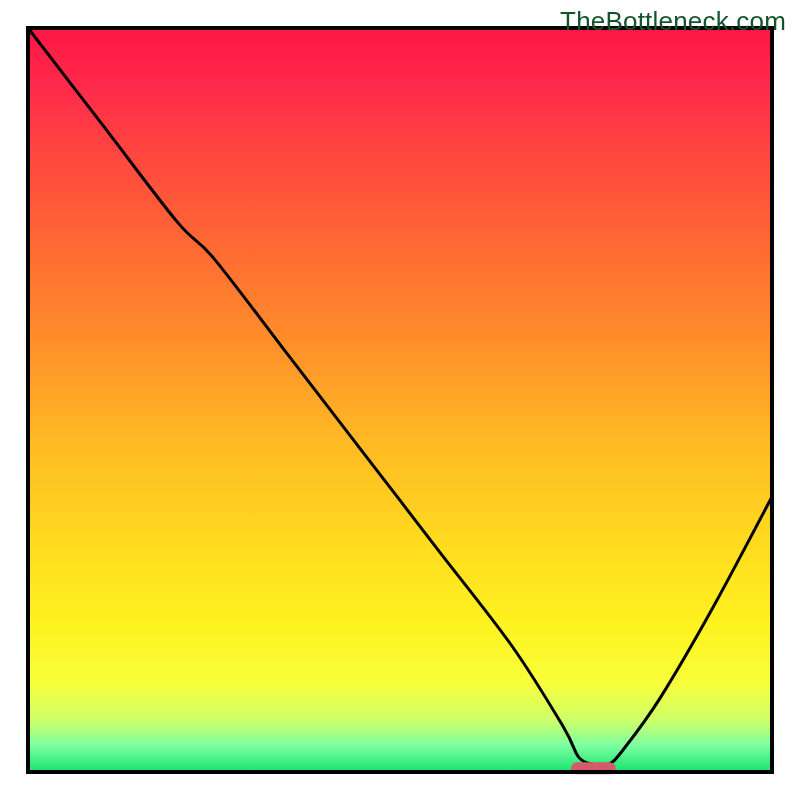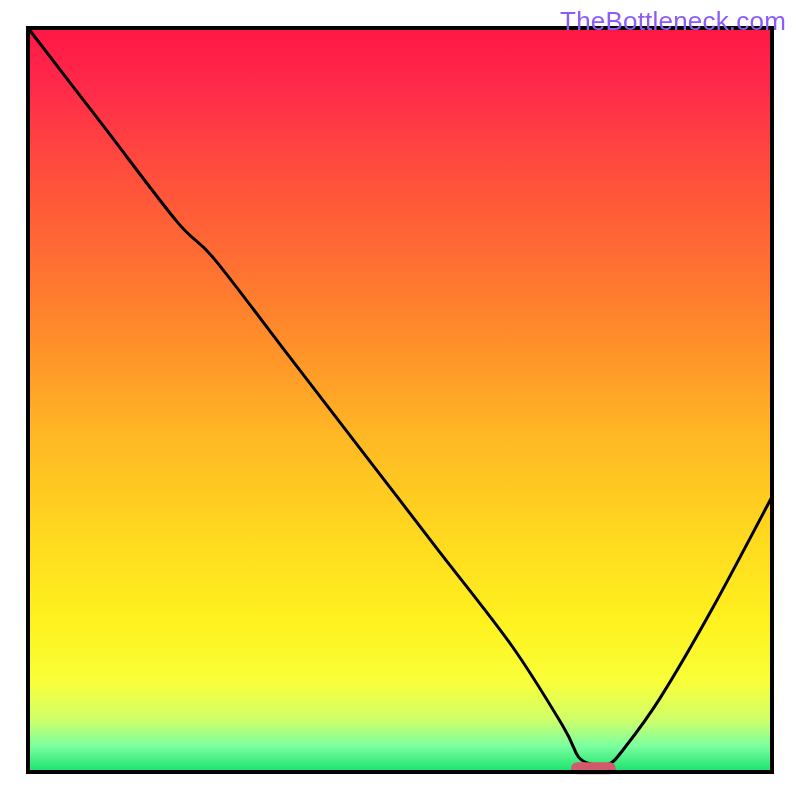--- a/index.html
+++ b/index.html
@@ -14,21 +14,21 @@
     position: relative;
     width: 800px;
     height: 800px;
   }
   .watermark {
     position: absolute;
     top: 6px;
     right: 14px;
     font-size: 26px;
     font-weight: 500;
-    color: #8b5cf6;
+    color: #14532d;
     letter-spacing: 0.2px;
     z-index: 30;
   }
   svg {
     position: absolute;
     top: 0;
     left: 0;
   }
 </style>
 </head>

